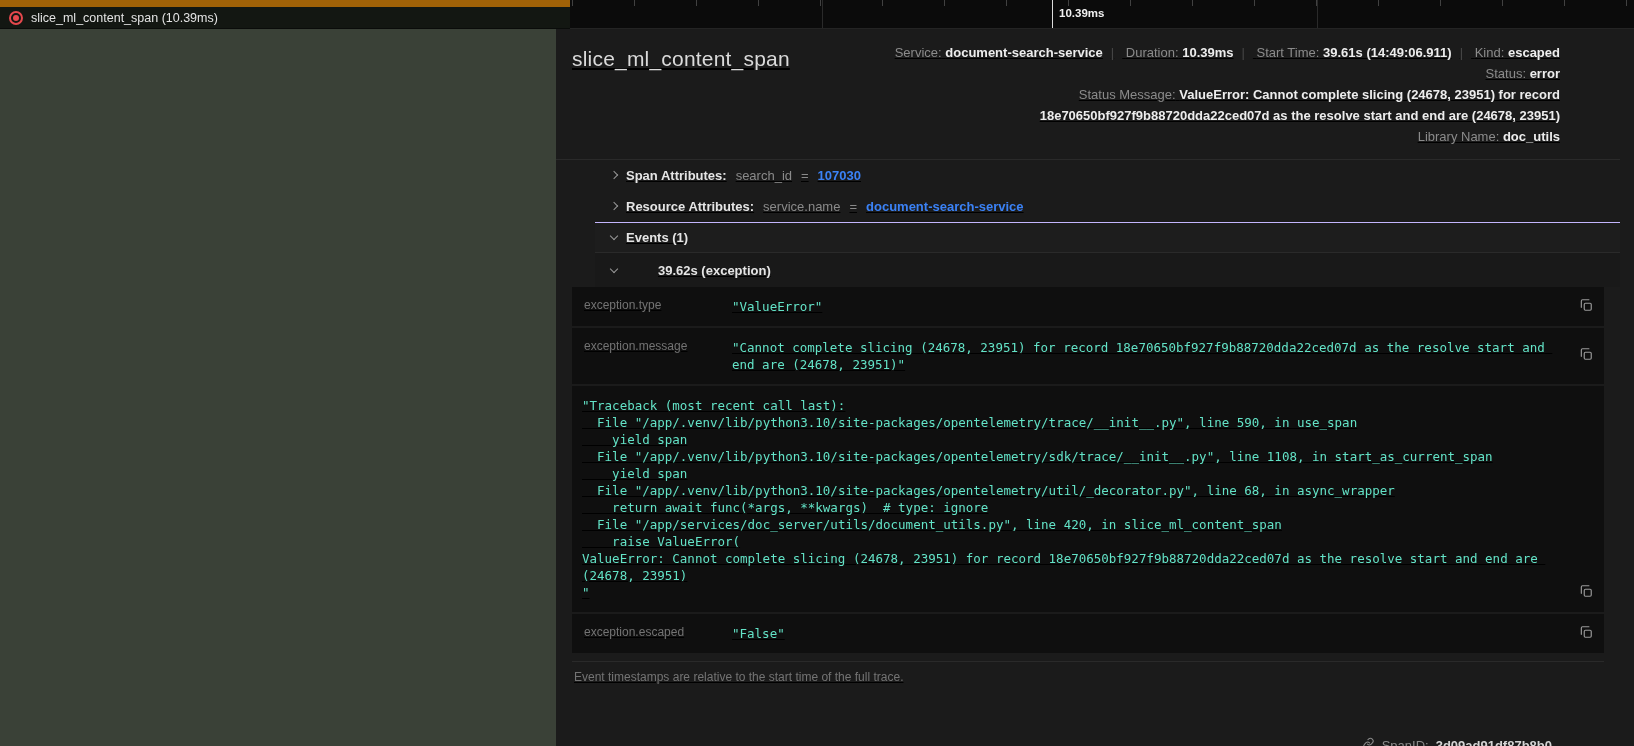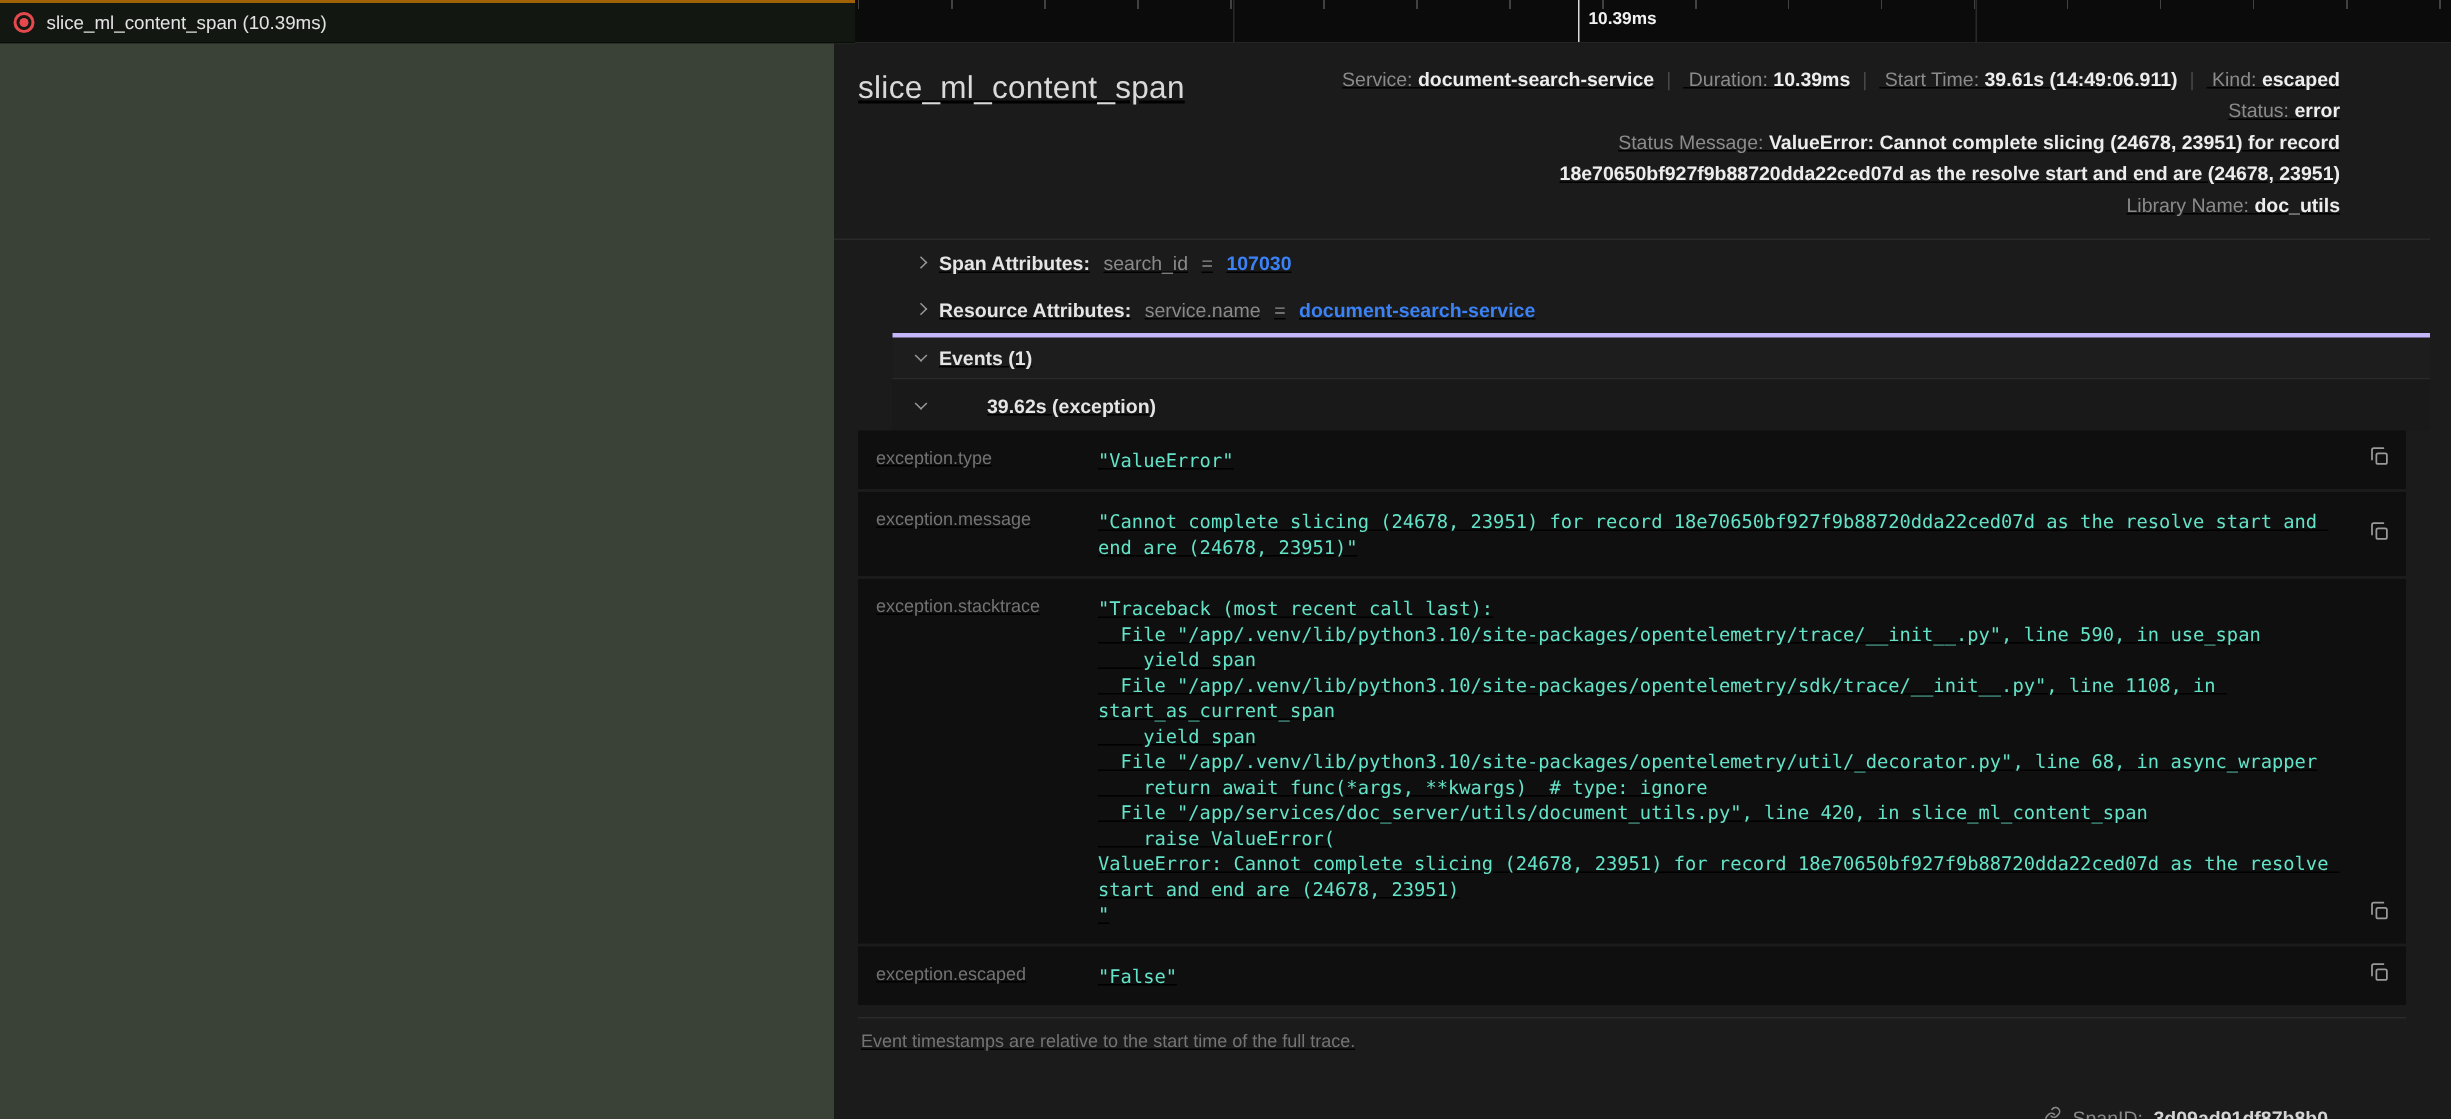--- a/index.html
+++ b/index.html
@@ -6,21 +6,21 @@
   html,body { background:#000; }
   .app {
     position:relative; width:1634px; height:746px; overflow:hidden;
     background:#1b1b1b; font-family:"Liberation Sans", sans-serif;
     -webkit-font-smoothing:antialiased;
   }
 
   
   .left { position:absolute; left:0; top:0; width:570px; height:746px; background:#3a4137; }
   .left-header {
-    height:29px; background:#131712; border-top:2px solid #a16207; border-bottom:1px solid #0a0c0a;
+    height:29px; background:#131712; border-top:7px solid #a16207; border-bottom:1px solid #0a0c0a;
     display:flex; align-items:center; gap:8px; padding:0 9px;
   }
   .rec { width:14px; height:14px; border-radius:50%; border:2px solid #e5484d; position:relative; flex:none; }
   .rec::after { content:""; position:absolute; inset:2px; background:#e5484d; border-radius:50%; }
   .left-header-label { color:#e3e3e3; font-size:12.5px; white-space:nowrap; }
   .left-body { position:absolute; top:29px; left:0; right:0; bottom:0; background:#3a4137; }
 
   
   .ruler { position:absolute; left:570px; top:0; width:1064px; height:29px; background:#0b0b0b; border-bottom:1px solid #242424; }
   .ticks { position:absolute; top:0; left:2px; right:0; height:6px;
@@ -39,21 +39,21 @@
   .meta .sep { color:#474747; margin:0 8px; }
   .meta .msg { max-width:640px; margin-left:auto; }
 
   .sections { border-top:1px solid #2a2a2a; margin-top:2px; }
   .section-row { display:flex; align-items:center; gap:9px; padding:0 16px; height:31px; font-size:13px; color:#8a8a8a;margin-left:39px; }
   .section-row .name { color:#e5e5e5; font-weight:700; }
   .section-row .kv-val { color:#3b82f6; font-weight:700; }
   .chev { width:6px; height:6px; border-right:1.6px solid #999; border-bottom:1.6px solid #999; transform:rotate(-45deg); margin-top:-1px; flex:none; }
   .chev.down { transform:rotate(45deg); margin-top:-3px; }
 
-  .events-header { height:31px; border-top:3px solid #c4b5fd; border-bottom:1px solid #2a2a2a; background:#1d1d1d; }
+  .events-header { height:31px; border-top:1px solid #c4b5fd; border-bottom:1px solid #2a2a2a; background:#1d1d1d; }
   .event-subheader { height:34px; background:#191919;gap:41px; }
 
   .attr-table { padding:0 16px; }
   .attr-row { display:flex; background:#0f0f0f; margin-bottom:2px; }
   .attr-key { width:150px; flex:none; color:#737373; font-size:12px; padding:11px 0 11px 12px; }
   .attr-val { flex:1; font-family:"DejaVu Sans Mono", monospace; font-size:12.5px; line-height:17px;
     color:#63e3c7; padding:11px 8px 11px 10px; white-space:pre-wrap; word-break:break-word; }
   .copy-btn { flex:none; width:36px; display:flex; align-items:center; justify-content:center; cursor:pointer; }
   .attr-row.tall .copy-btn { align-items:flex-end; padding-bottom:10px; }
   .copy-btn svg { stroke:#9a9a9a; }
@@ -161,21 +161,20 @@
           <div class="attr-val">"Cannot complete slicing (24678, 23951) for record 18e70650bf927f9b88720dda22ced07d as the resolve start and end are (24678, 23951)"</div>
           <div class="copy-btn">
             <span><svg width="14" height="14" viewBox="0 0 24 24" fill="none" stroke-width="2" stroke-linecap="round" stroke-linejoin="round">
                   <rect x="9" y="9" width="12" height="12" rx="2"></rect>
                   <path d="M4 16V5a2 2 0 0 1 2-2h11"></path>
                 </svg></span>
           </div>
         </div>
 
         <div class="attr-row tall">
-          <div class="attr-key">exception.stacktrace</div>
           <div class="attr-val">"Traceback (most recent call last):
   File "/app/.venv/lib/python3.10/site-packages/opentelemetry/trace/__init__.py", line 590, in use_span
     yield span
   File "/app/.venv/lib/python3.10/site-packages/opentelemetry/sdk/trace/__init__.py", line 1108, in start_as_current_span
     yield span
   File "/app/.venv/lib/python3.10/site-packages/opentelemetry/util/_decorator.py", line 68, in async_wrapper
     return await func(*args, **kwargs)  # type: ignore
   File "/app/services/doc_server/utils/document_utils.py", line 420, in slice_ml_content_span
     raise ValueError(
 ValueError: Cannot complete slicing (24678, 23951) for record 18e70650bf927f9b88720dda22ced07d as the resolve start and end are (24678, 23951)

